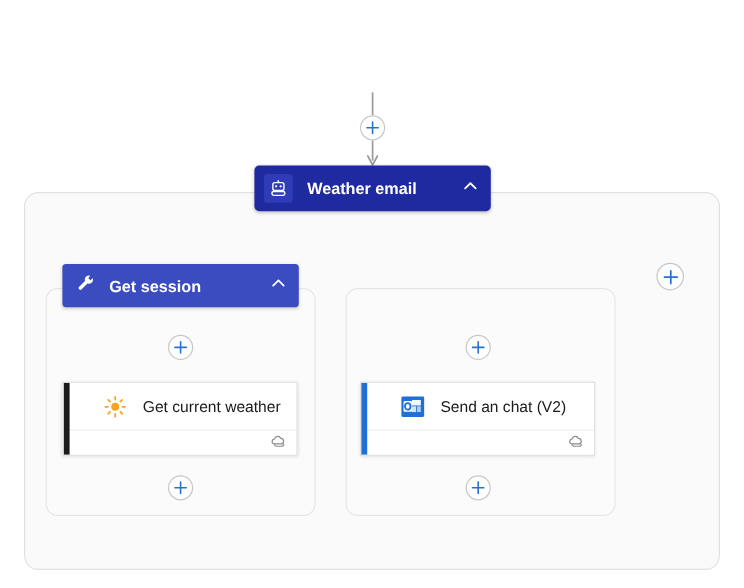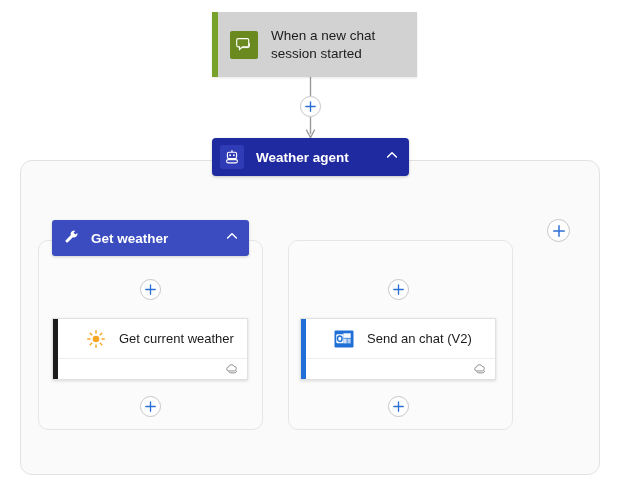--- a/index.html
+++ b/index.html
@@ -248,55 +248,46 @@
 
     <path d="M398.5 256 L398.5 279" stroke="#9a9a9a" stroke-width="1.4" fill="none"></path>
     <path d="M398.5 300 L398.5 318" stroke="#9a9a9a" stroke-width="1.4" fill="none"></path>
   </svg>
 
   <div class="agent-container"></div>
 
   <div class="tool-container left"></div>
   <div class="tool-container right"></div>
 
-  <div class="trigger-node">
-    <span class="trigger-icon">
-      <svg width="18" height="18" viewBox="0 0 18 18" xmlns="http://www.w3.org/2000/svg">
-        <path d="M3.2 2.6 h9.0 a1.5 1.5 0 0 1 1.5 1.5 v5.2 a1.5 1.5 0 0 1 -1.5 1.5 h-4.6 l-3.1 2.6 v-2.6 h-1.3 a1.5 1.5 0 0 1 -1.5 -1.5 v-5.2 a1.5 1.5 0 0 1 1.5 -1.5 z" fill="none" stroke="#ffffff" stroke-width="1.15"></path>
-        <path d="M6.2 11.6 h6.9 a1.4 1.4 0 0 0 1.4 -1.4 v-3.0" fill="none" stroke="#ffffff" stroke-width="1.0" opacity="0.9"></path>
-      </svg>
-    </span>
-    <span class="trigger-label">When a new chat session started</span>
-  </div>
 
   <div class="agent-node">
     <span class="agent-icon-tile">
       <svg width="16" height="16" viewBox="0 0 16 16" xmlns="http://www.w3.org/2000/svg">
         <rect x="7.3" y="1.2" width="1.3" height="2.0" fill="#ffffff"></rect>
         <rect x="3.4" y="3.2" width="9.2" height="6.4" rx="1.6" fill="none" stroke="#ffffff" stroke-width="1.15"></rect>
         <circle cx="6.1" cy="6.3" r="0.95" fill="#ffffff"></circle>
         <circle cx="9.9" cy="6.3" r="0.95" fill="#ffffff"></circle>
         <rect x="2.6" y="10.6" width="10.8" height="3.2" rx="1.5" fill="none" stroke="#ffffff" stroke-width="1.15"></rect>
       </svg>
     </span>
-    <span class="agent-label">Weather agent</span>
+    <span class="agent-label">Weather email</span>
     <span class="chev">
       <svg width="14" height="14" viewBox="0 0 14 14" xmlns="http://www.w3.org/2000/svg">
         <path d="M2.6 9 L7 4.7 L11.4 9" fill="none" stroke="#ffffff" stroke-width="1.5" stroke-linecap="round" stroke-linejoin="round"></path>
       </svg>
     </span>
   </div>
 
   <div class="tool-node left">
     <span class="chev">
       <svg width="15" height="15" viewBox="0 0 16 16" xmlns="http://www.w3.org/2000/svg">
         <path d="M10.6 1.6 a3.6 3.6 0 0 0 -3.3 4.9 L1.9 11.9 a1.2 1.2 0 0 0 0 1.7 l0.5 0.5 a1.2 1.2 0 0 0 1.7 0 l5.4 -5.4 a3.6 3.6 0 0 0 4.9 -3.3 a3.6 3.6 0 0 0 -0.2 -1.2 L12.1 5.8 L10.2 3.9 L12 2.0 a3.6 3.6 0 0 0 -1.4 -0.4 z" fill="#ffffff"></path>
       </svg>
     </span>
-    <span class="tool-label">Get weather</span>
+    <span class="tool-label">Get session</span>
     <span class="chev">
       <svg width="14" height="14" viewBox="0 0 14 14" xmlns="http://www.w3.org/2000/svg">
         <path d="M2.6 9 L7 4.7 L11.4 9" fill="none" stroke="#ffffff" stroke-width="1.5" stroke-linecap="round" stroke-linejoin="round"></path>
       </svg>
     </span>
   </div>
 
 
   <div class="action-card left">
     <div class="action-accent accent-dark"></div>

